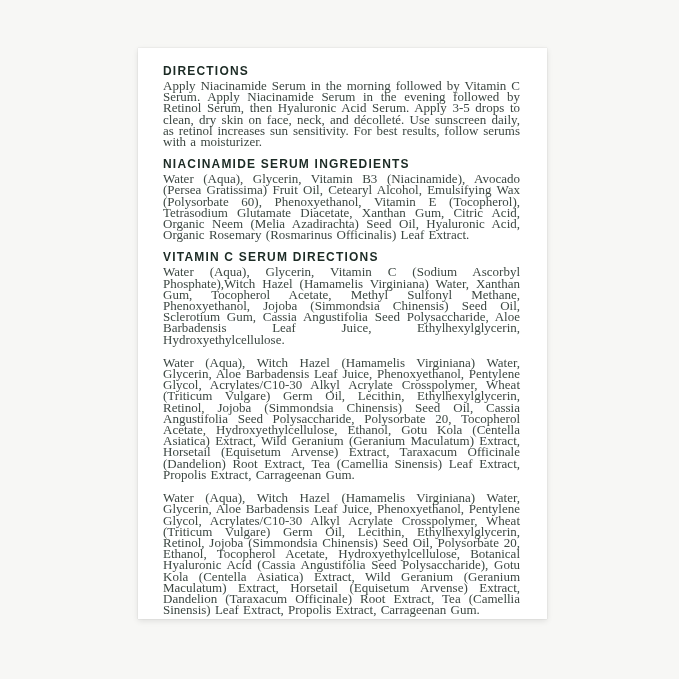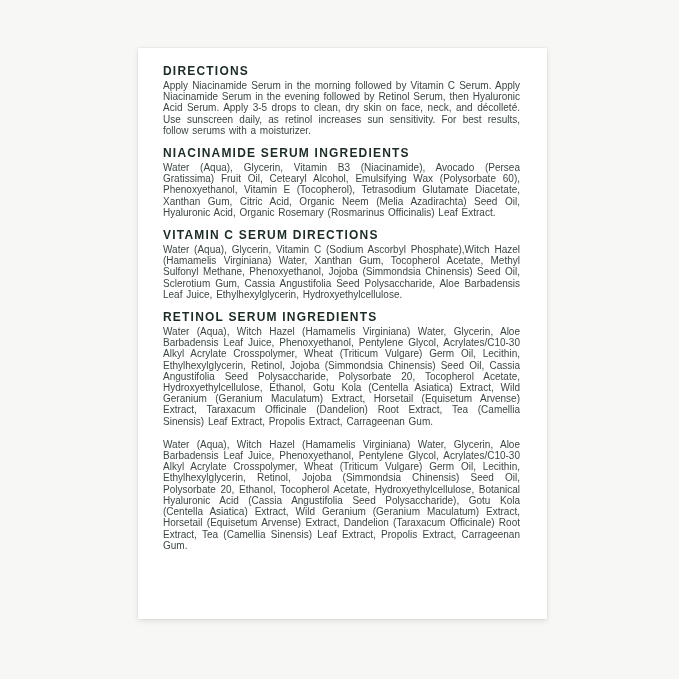--- a/index.html
+++ b/index.html
@@ -30,26 +30,27 @@
   .section:first-child { margin-top: 0; }
   .section h2 {
     font-size: 12px;
     font-weight: 700;
     letter-spacing: 1.2px;
     color: var(--heading, #1c2b25);
     line-height: 11px;
     margin-bottom: 3px;
   }
   .section p {
-    font-size: 10px;
+    font-size: 13px;
     line-height: 11.2px;
     color: var(--text, #3c4742);
     text-align: justify;
     word-spacing: 1px;
     margin-bottom: 12px;
+    font-family: Liberation Serif, serif;
   }
   .section p:last-child { margin-bottom: 0; }
 </style>
 </head>
 <body>
 
 <div class="page">
   <div class="card">
 
     <div class="section">
@@ -61,21 +62,20 @@
       <h2>NIACINAMIDE SERUM INGREDIENTS</h2>
       <p>Water (Aqua), Glycerin, Vitamin B3 (Niacinamide), Avocado (Persea Gratissima) Fruit Oil, Cetearyl Alcohol, Emulsifying Wax (Polysorbate 60), Phenoxyethanol, Vitamin E (Tocopherol), Tetrasodium Glutamate Diacetate, Xanthan Gum, Citric Acid, Organic Neem (Melia Azadirachta) Seed Oil, Hyaluronic Acid, Organic Rosemary (Rosmarinus Officinalis) Leaf Extract.</p>
     </div>
 
     <div class="section">
       <h2>VITAMIN C SERUM DIRECTIONS</h2>
       <p>Water (Aqua), Glycerin, Vitamin C (Sodium Ascorbyl Phosphate),Witch Hazel (Hamamelis Virginiana) Water, Xanthan Gum, Tocopherol Acetate, Methyl Sulfonyl Methane, Phenoxyethanol, Jojoba (Simmondsia Chinensis) Seed Oil, Sclerotium Gum, Cassia Angustifolia Seed Polysaccharide, Aloe Barbadensis Leaf Juice, Ethylhexylglycerin, Hydroxyethylcellulose.</p>
     </div>
 
     <div class="section">
-      <h2>RETINOL SERUM INGREDIENTS</h2>
       <p>Water (Aqua), Witch Hazel (Hamamelis Virginiana) Water, Glycerin, Aloe Barbadensis Leaf Juice, Phenoxyethanol, Pentylene Glycol, Acrylates/C10-30 Alkyl Acrylate Crosspolymer, Wheat (Triticum Vulgare) Germ Oil, Lecithin, Ethylhexylglycerin, Retinol, Jojoba (Simmondsia Chinensis) Seed Oil, Cassia Angustifolia Seed Polysaccharide, Polysorbate 20, Tocopherol Acetate, Hydroxyethylcellulose, Ethanol, Gotu Kola (Centella Asiatica) Extract, Wild Geranium (Geranium Maculatum) Extract, Horsetail (Equisetum Arvense) Extract, Taraxacum Officinale (Dandelion) Root Extract, Tea (Camellia Sinensis) Leaf Extract, Propolis Extract, Carrageenan Gum.</p>
     </div>
 
     <div class="section">
       <p>Water (Aqua), Witch Hazel (Hamamelis Virginiana) Water, Glycerin, Aloe Barbadensis Leaf Juice, Phenoxyethanol, Pentylene Glycol, Acrylates/C10-30 Alkyl Acrylate Crosspolymer, Wheat (Triticum Vulgare) Germ Oil, Lecithin, Ethylhexylglycerin, Retinol, Jojoba (Simmondsia Chinensis) Seed Oil, Polysorbate 20, Ethanol, Tocopherol Acetate, Hydroxyethylcellulose, Botanical Hyaluronic Acid (Cassia Angustifolia Seed Polysaccharide), Gotu Kola (Centella Asiatica) Extract, Wild Geranium (Geranium Maculatum) Extract, Horsetail (Equisetum Arvense) Extract, Dandelion (Taraxacum Officinale) Root Extract, Tea (Camellia Sinensis) Leaf Extract, Propolis Extract, Carrageenan Gum.</p>
     </div>
 
   </div>
 </div>
 

